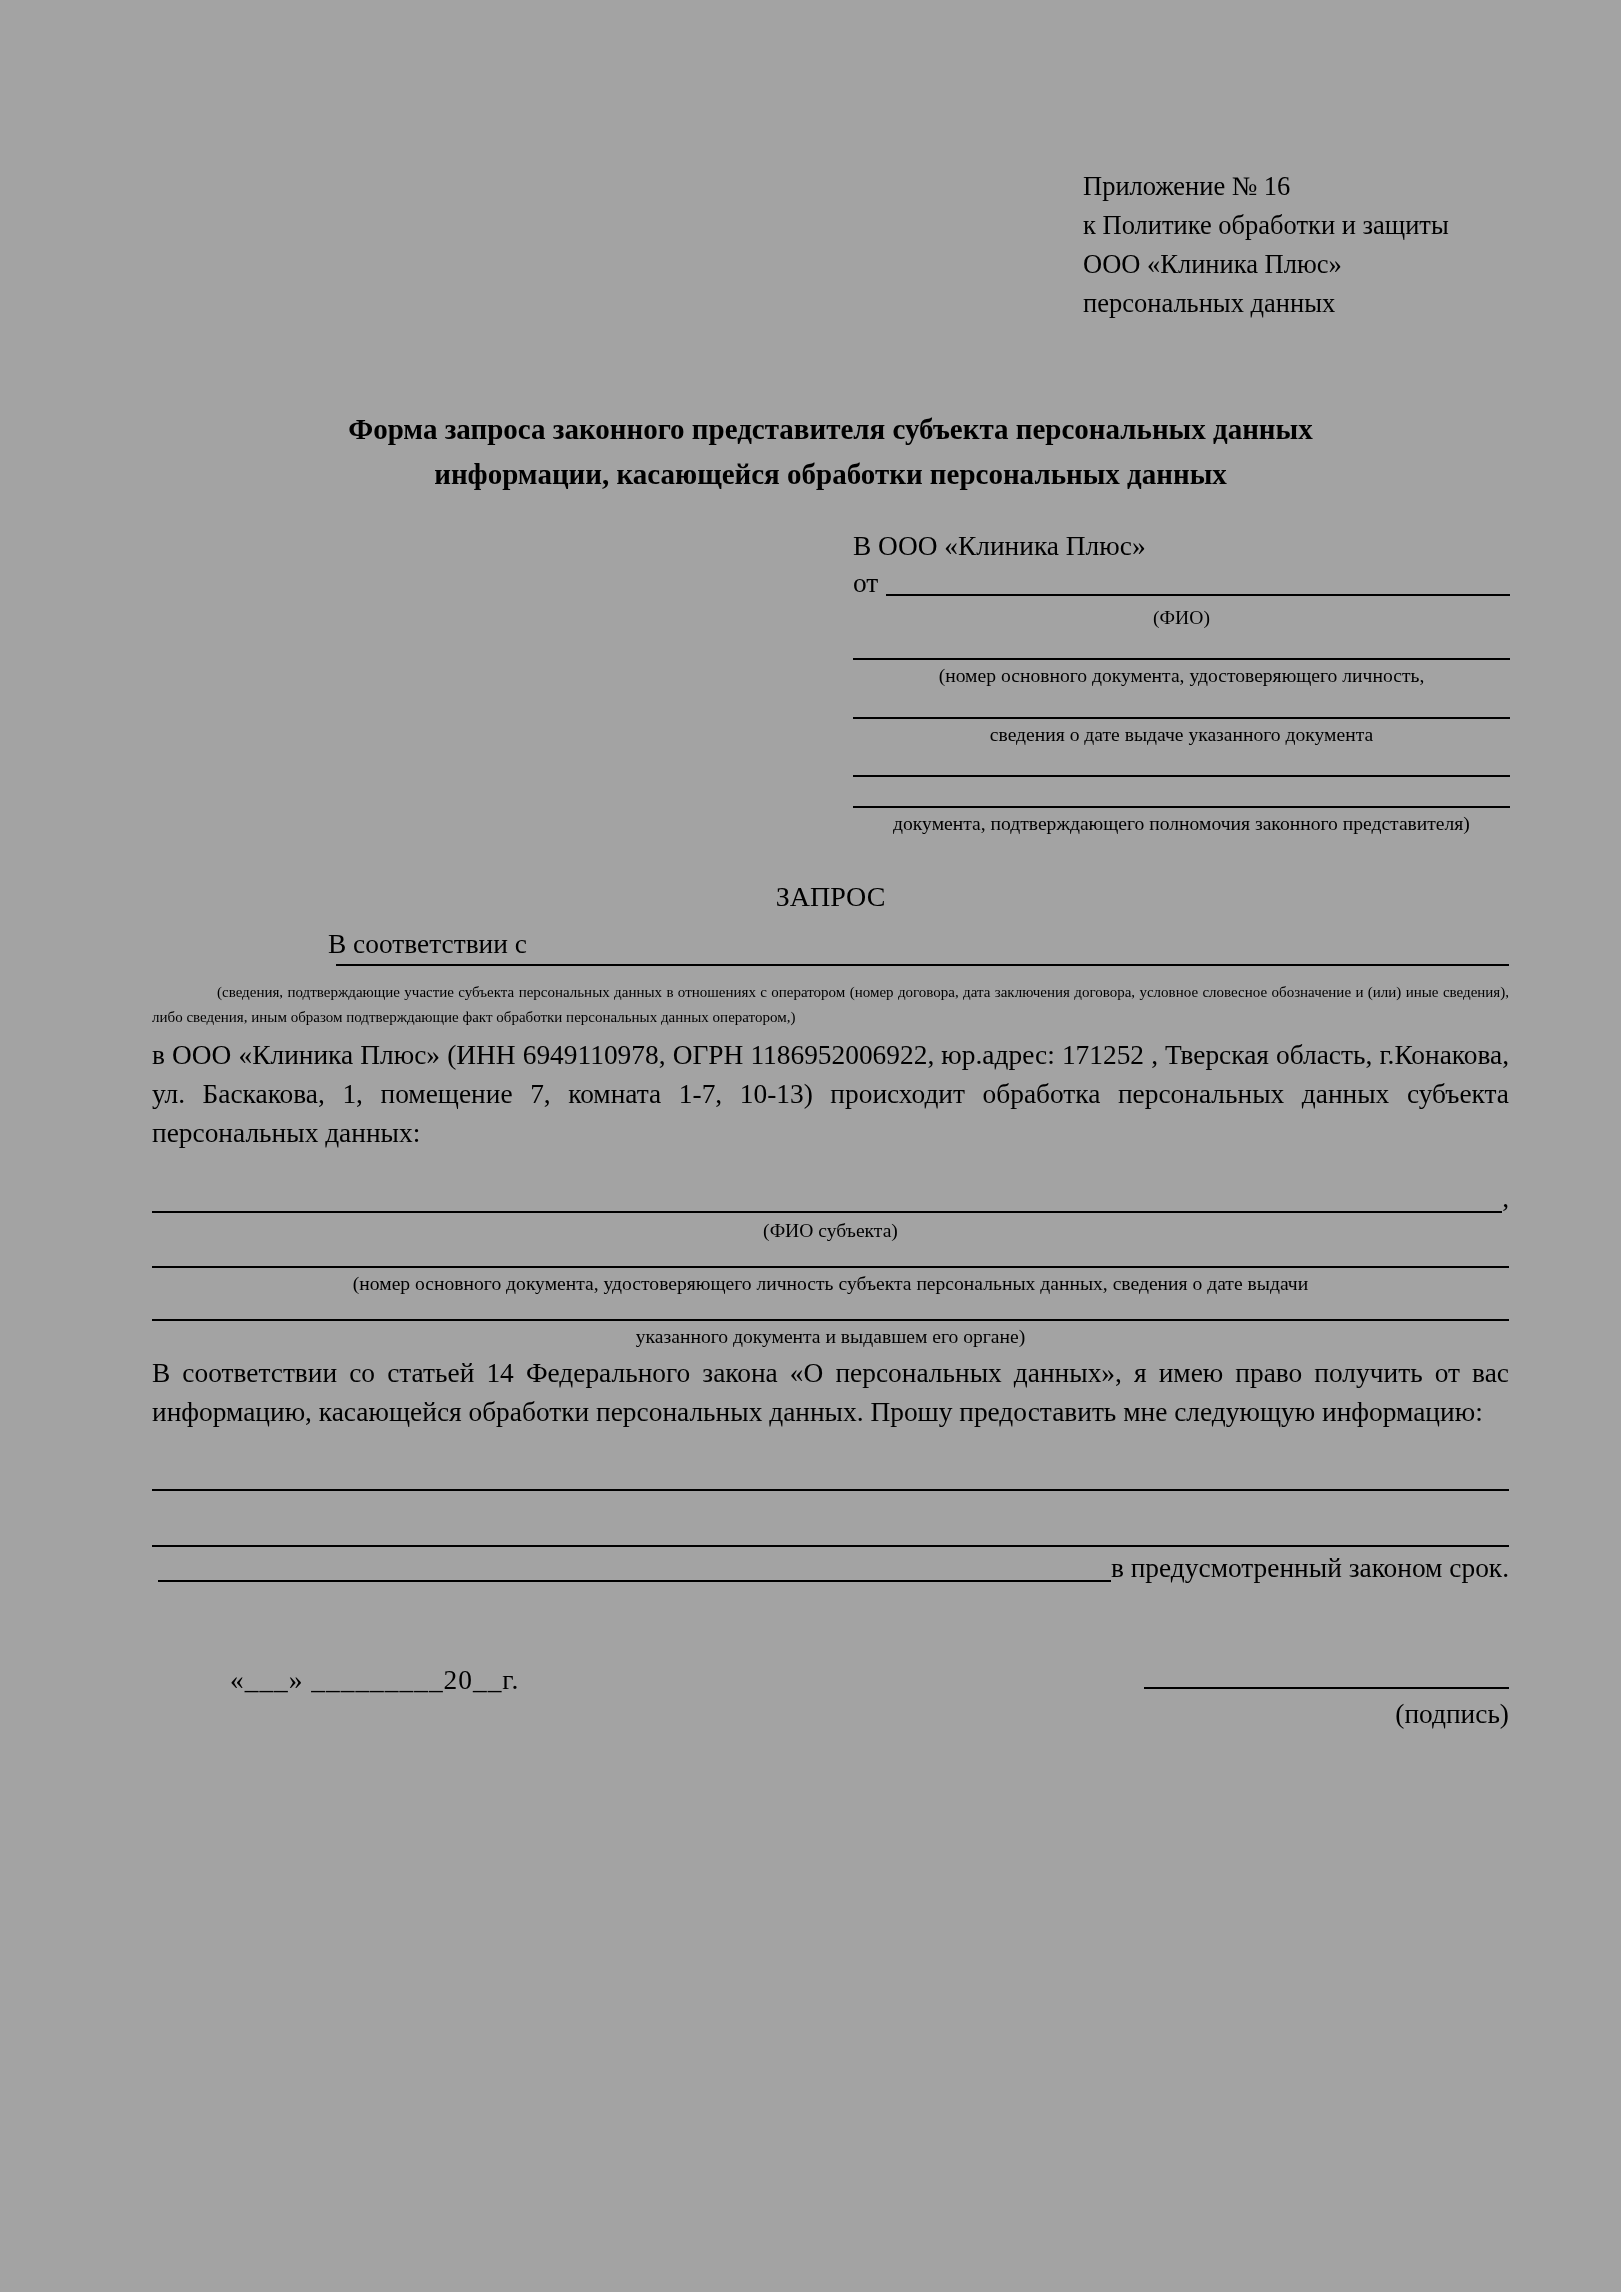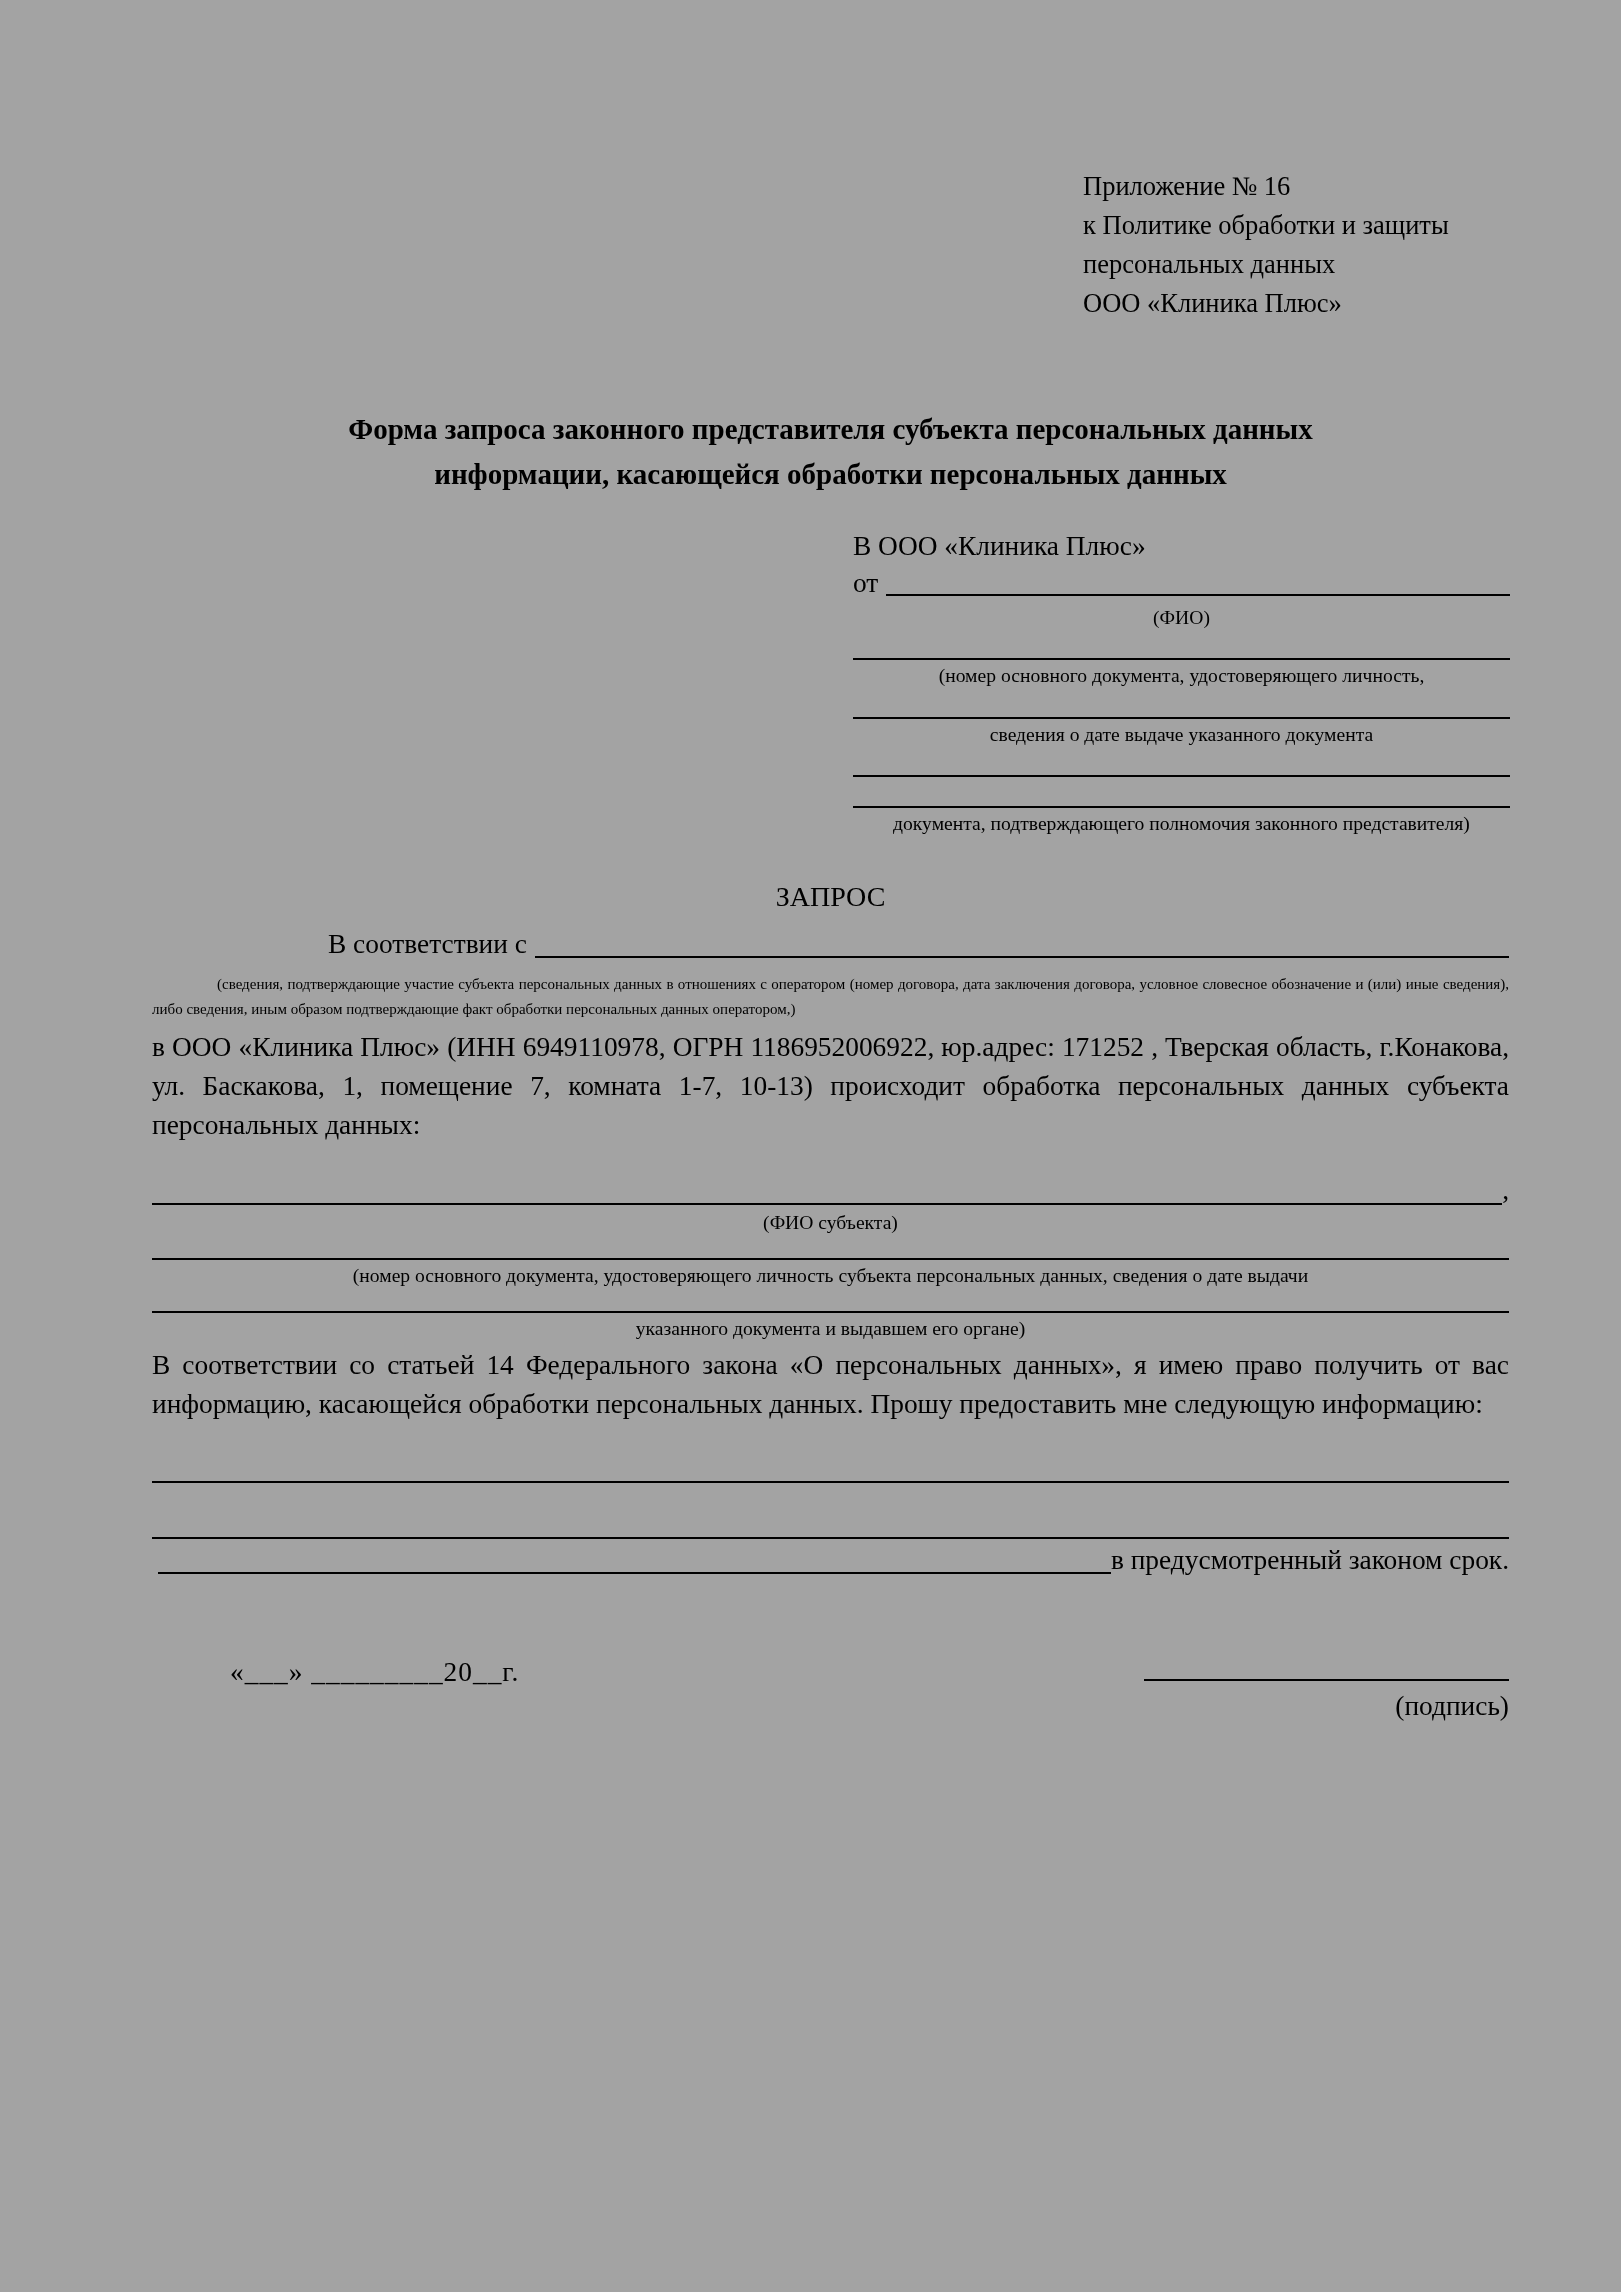--- a/index.html
+++ b/index.html
@@ -60,20 +60,21 @@
     margin-top: 43px;
     text-align: center;
     font-size: 28px;
     line-height: 35px;
   }
   .intro-row {
     margin-top: 11.8px;
     padding-left: 176px;
     font-size: 27.4px;
     line-height: 39px;
+    flex-direction: column;
   }
   .small-note {
     margin-top: 7.8px;
     font-size: 15px;
     line-height: 25px;
     text-align: justify;
     text-indent: 65px;
   }
   .body-par {
     margin-top: 5.9px;
@@ -124,22 +125,22 @@
   .sig-cap { white-space: nowrap; }
 </style>
 </head>
 <body>
 
 <div class="page">
 
   <div class="corner">
     <div>Приложение № 16</div>
     <div>к Политике обработки и защиты</div>
+    <div>ООО «Клиника Плюс»</div>
     <div>персональных данных</div>
-    <div>ООО «Клиника Плюс»</div>
   </div>
 
   <div class="title">
     <div>Форма запроса законного представителя субъекта персональных данных</div>
     <div>информации, касающейся обработки персональных данных</div>
   </div>
 
   <div class="addressee">
     <div>В ООО «Клиника Плюс»</div>
     <div class="row">

